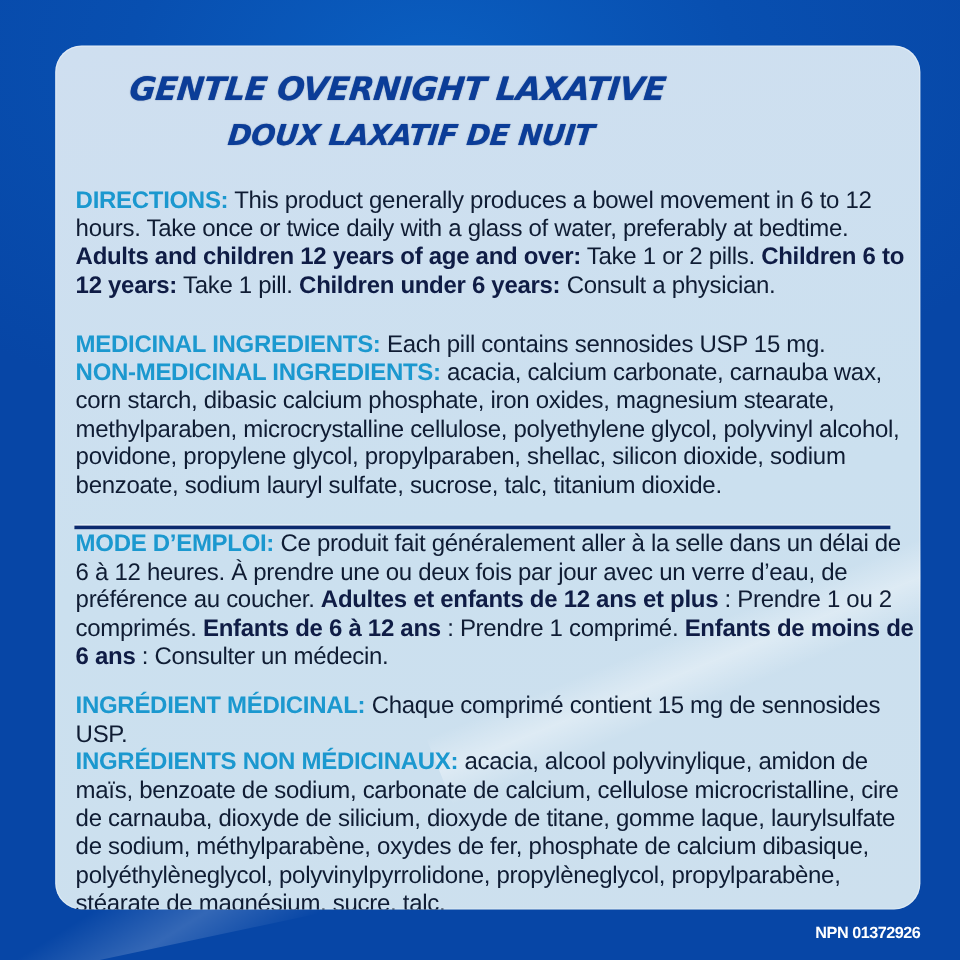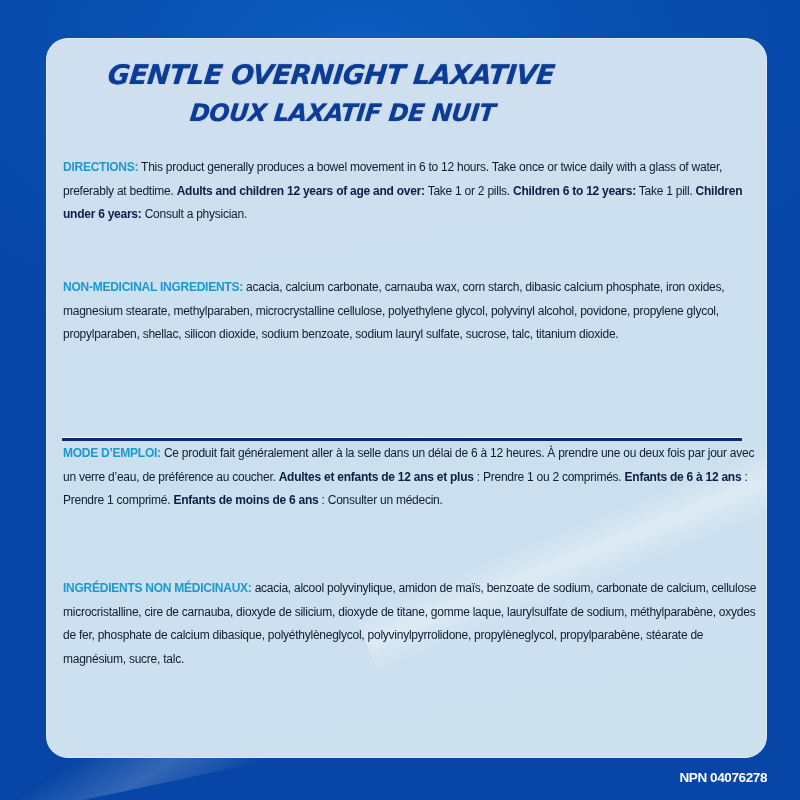--- a/index.html
+++ b/index.html
@@ -34,21 +34,21 @@
     color: #0b3d98;
     letter-spacing: -0.5px;
     transform: skewX(-6deg);
     text-shadow: 0 0 1px rgba(4,30,90,0.6);
   }
   .title-en { left: 62px; top: 21px; font-size: 27px; }
   .title-fr { left: 144px; top: 61px; font-size: 24px; }
 
   .block {
     position: absolute; left: 17px; width: 700px;
-    font-size: 12px; line-height: 23.6px; color: #0f1c33;
+    font-size: 20px; line-height: 23.6px; color: #0f1c33;
     letter-spacing: -0.25px;
   }
   .block p { margin: 0; }
   .lbl { color: #1b98cf; font-weight: bold; }
   .b { font-weight: bold; color: #0f1c45; }
 
   #directions { top: 118px; }
   #ingredients-en { top: 238px; }
   #mode-emploi { top: 404px; }
   #ingredients-fr { top: 539px; }
@@ -77,32 +77,38 @@
   <h2 class="title-fr">DOUX LAXATIF DE NUIT</h2>
 
   <div class="block" id="directions">
     <p>
       <span class="lbl">DIRECTIONS:</span><span> This product generally produces a bowel movement in 6 to 12 hours. Take once or twice daily with a glass of water, preferably at bedtime. </span><span class="b">Adults and children 12 years of age and over:</span><span> Take 1 or 2 pills. </span><span class="b">Children 6 to 12 years:</span><span> Take 1 pill. </span><span class="b">Children under 6 years:</span><span> Consult a physician.</span>
     </p>
   </div>
 
   <div class="block" id="ingredients-en">
     <p>
+      <span class="lbl">MEDICINAL INGREDIENTS:</span><span> Each pill contains sennosides USP 15 mg.</span>
+    </p>
+    <p>
       <span class="lbl">NON-MEDICINAL INGREDIENTS:</span><span> acacia, calcium carbonate, carnauba wax, corn starch, dibasic calcium phosphate, iron oxides, magnesium stearate, methylparaben, microcrystalline cellulose, polyethylene glycol, polyvinyl alcohol, povidone, propylene glycol, propylparaben, shellac, silicon dioxide, sodium benzoate, sodium lauryl sulfate, sucrose, talc, titanium dioxide.</span>
     </p>
   </div>
 
   <div class="divider"></div>
 
   <div class="block" id="mode-emploi">
     <p>
       <span class="lbl">MODE D’EMPLOI:</span><span> Ce produit fait généralement aller à la selle dans un délai de 6 à 12 heures. À prendre une ou deux fois par jour avec un verre d’eau, de préférence au coucher. </span><span class="b">Adultes et enfants de 12 ans et plus</span><span> : Prendre 1 ou 2 comprimés. </span><span class="b">Enfants de 6 à 12 ans</span><span> : Prendre 1 comprimé. </span><span class="b">Enfants de moins de 6 ans</span><span> : Consulter un médecin.</span>
     </p>
   </div>
 
   <div class="block" id="ingredients-fr">
     <p>
+      <span class="lbl">INGRÉDIENT MÉDICINAL:</span><span> Chaque comprimé contient 15 mg de sennosides USP.</span>
+    </p>
+    <p>
       <span class="lbl">INGRÉDIENTS NON MÉDICINAUX:</span><span> acacia, alcool polyvinylique, amidon de maïs, benzoate de sodium, carbonate de calcium, cellulose microcristalline, cire de carnauba, dioxyde de silicium, dioxyde de titane, gomme laque, laurylsulfate de sodium, méthylparabène, oxydes de fer, phosphate de calcium dibasique, polyéthylèneglycol, polyvinylpyrrolidone, propylèneglycol, propylparabène, stéarate de magnésium, sucre, talc.</span>
     </p>
   </div>
 </div>
 
-<div class="npn">NPN 04076278</div>
+<div class="npn">NPN 01372926</div>
 
 </body></html>

